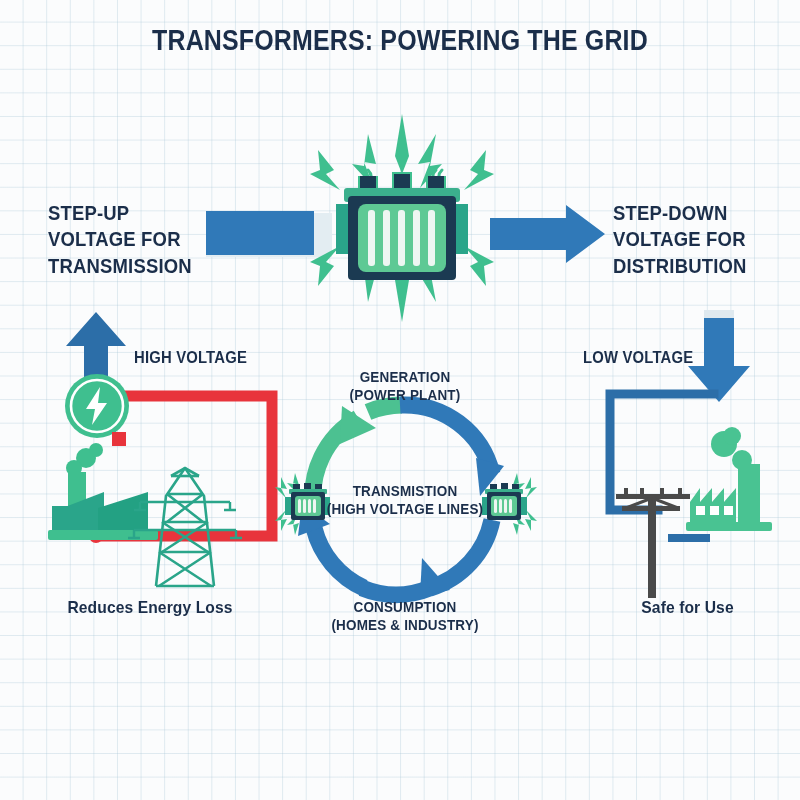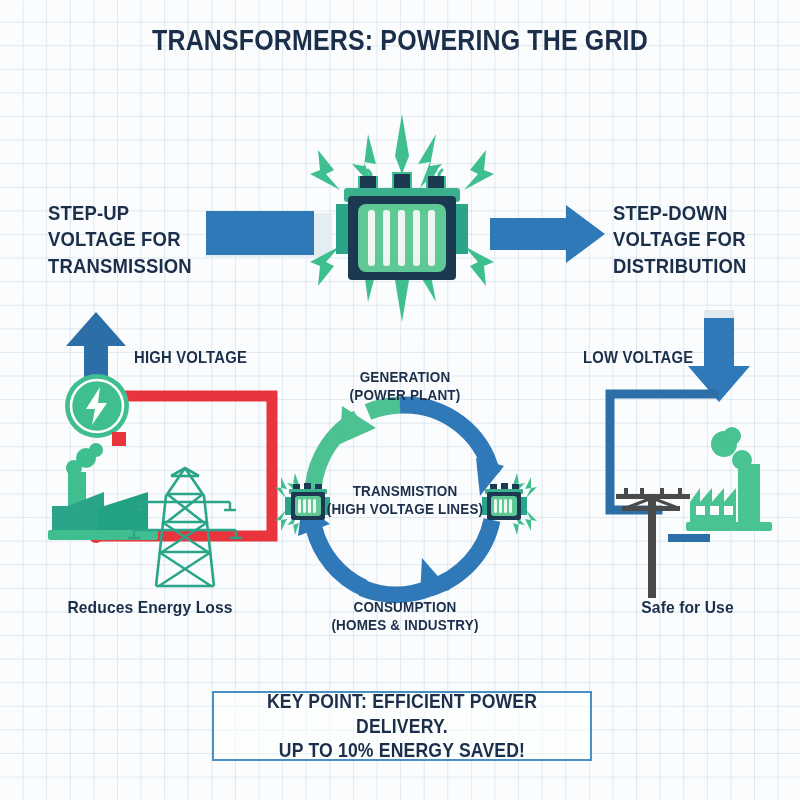--- a/index.html
+++ b/index.html
@@ -386,20 +386,14 @@
   </div>
   <div id="trans-label" class="abs cycle-label cond">
     <div>TRANSMISTION</div>
     <div>(HIGH VOLTAGE LINES)</div>
   </div>
   <div id="cons-label" class="abs cycle-label cond">
     <div>CONSUMPTION</div>
     <div>(HOMES &amp; INDUSTRY)</div>
   </div>
 
-  <div id="keypoint-box" class="abs">
-    <div id="keypoint-text" class="cond">
-      <div>KEY POINT: EFFICIENT POWER DELIVERY.</div>
-      <div>UP TO 10% ENERGY SAVED!</div>
-    </div>
-  </div>
 
 </div>
 
 </body></html>

